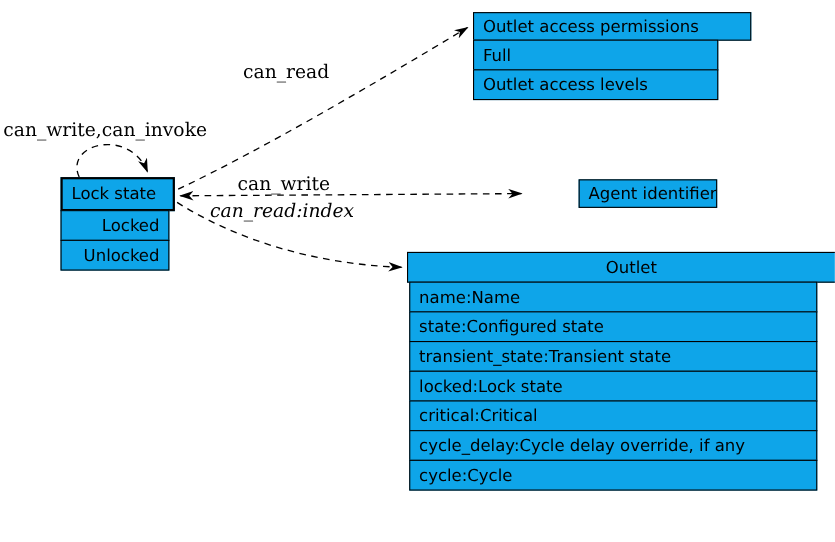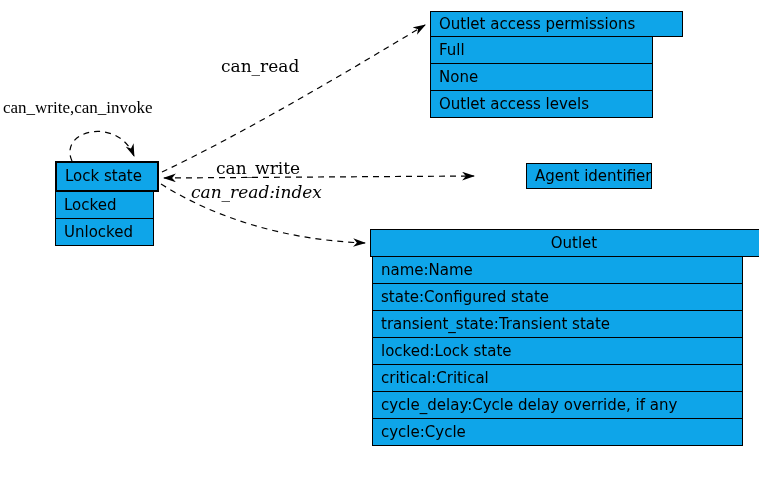--- a/index.html
+++ b/index.html
@@ -30,21 +30,21 @@
   .edge-label{
     position:absolute;
     font-family:"DejaVu Serif","Liberation Serif",serif;
     font-size:17px;
     line-height:20px;
     white-space:nowrap;
   }
   
   #lock-state{left:55px;top:161px;}
   #lock-state .hdr{width:104px;height:31px;line-height:27px;}
-  #lock-state .row{width:99px;height:28px;}
+  #lock-state .row{width:99px;height:28px;text-align:right;}
   
   #permissions{left:430px;top:11px;}
   #permissions .hdr{width:253px;height:26px;line-height:24px;}
   #permissions .row{width:223px;height:28px;}
   
   #agent{left:479px;top:163px;}
   #agent .hdr{width:126px;height:26px;line-height:24px;margin-left:47px;}
   
   #outlet{left:370px;top:229px;}
   #outlet .hdr{width:408px;height:28px;}
@@ -60,35 +60,34 @@
       <marker id="arrow" viewBox="0 0 12 8" refX="11" refY="4" markerWidth="13" markerHeight="9" markerUnits="userSpaceOnUse" orient="auto-start-reverse">
         <path d="M0,0 L12,4 L0,8 L3.5,4 Z" fill="#000"></path>
       </marker>
     </defs>
     <path class="edge" d="M 72 161 C 58 130, 118 116, 134 156" marker-end="url(#arrow)"></path>
     <path class="edge" d="M 162 172 C 240 135, 342 75, 425 25" marker-end="url(#arrow)"></path>
     <path class="edge" d="M 164 178 L 474 176" marker-start="url(#arrow)" marker-end="url(#arrow)"></path>
     <path class="edge" d="M 161 184 C 215 218, 285 240, 365 243" marker-end="url(#arrow)"></path>
   </svg>
 
-  <div class="edge-label" style="left:3px;top:98px;font-family:Liberation Serif, serif;">can_write,can_invoke</div>
+  <div class="edge-label" style="left:3px;top:109px;">can_write,can_invoke</div>
   <div class="edge-label" style="left:216px;top:158px;">can_write</div>
   <div class="edge-label" style="left:221px;top:56px;">can_read</div>
   <div class="edge-label" style="left:191px;top:182px;font-style:italic;">can_read:index</div>
 
   <div class="node" id="lock-state">
     <div class="cell hdr hdr-bold">Lock state</div>
     <div class="cell row">Locked</div>
     <div class="cell row">Unlocked</div>
   </div>
 
   <div class="node" id="permissions">
     <div class="cell hdr">Outlet access permissions</div>
     <div class="cell row">Full</div>
-    <div class="cell row">None</div>
     <div class="cell row">Outlet access levels</div>
   </div>
 
   <div class="node" id="agent">
     <div class="cell hdr">Agent identifier</div>
   </div>
 
   <div class="node" id="outlet">
     <div class="cell hdr center">Outlet</div>
     <div class="cell row">name:Name</div>

